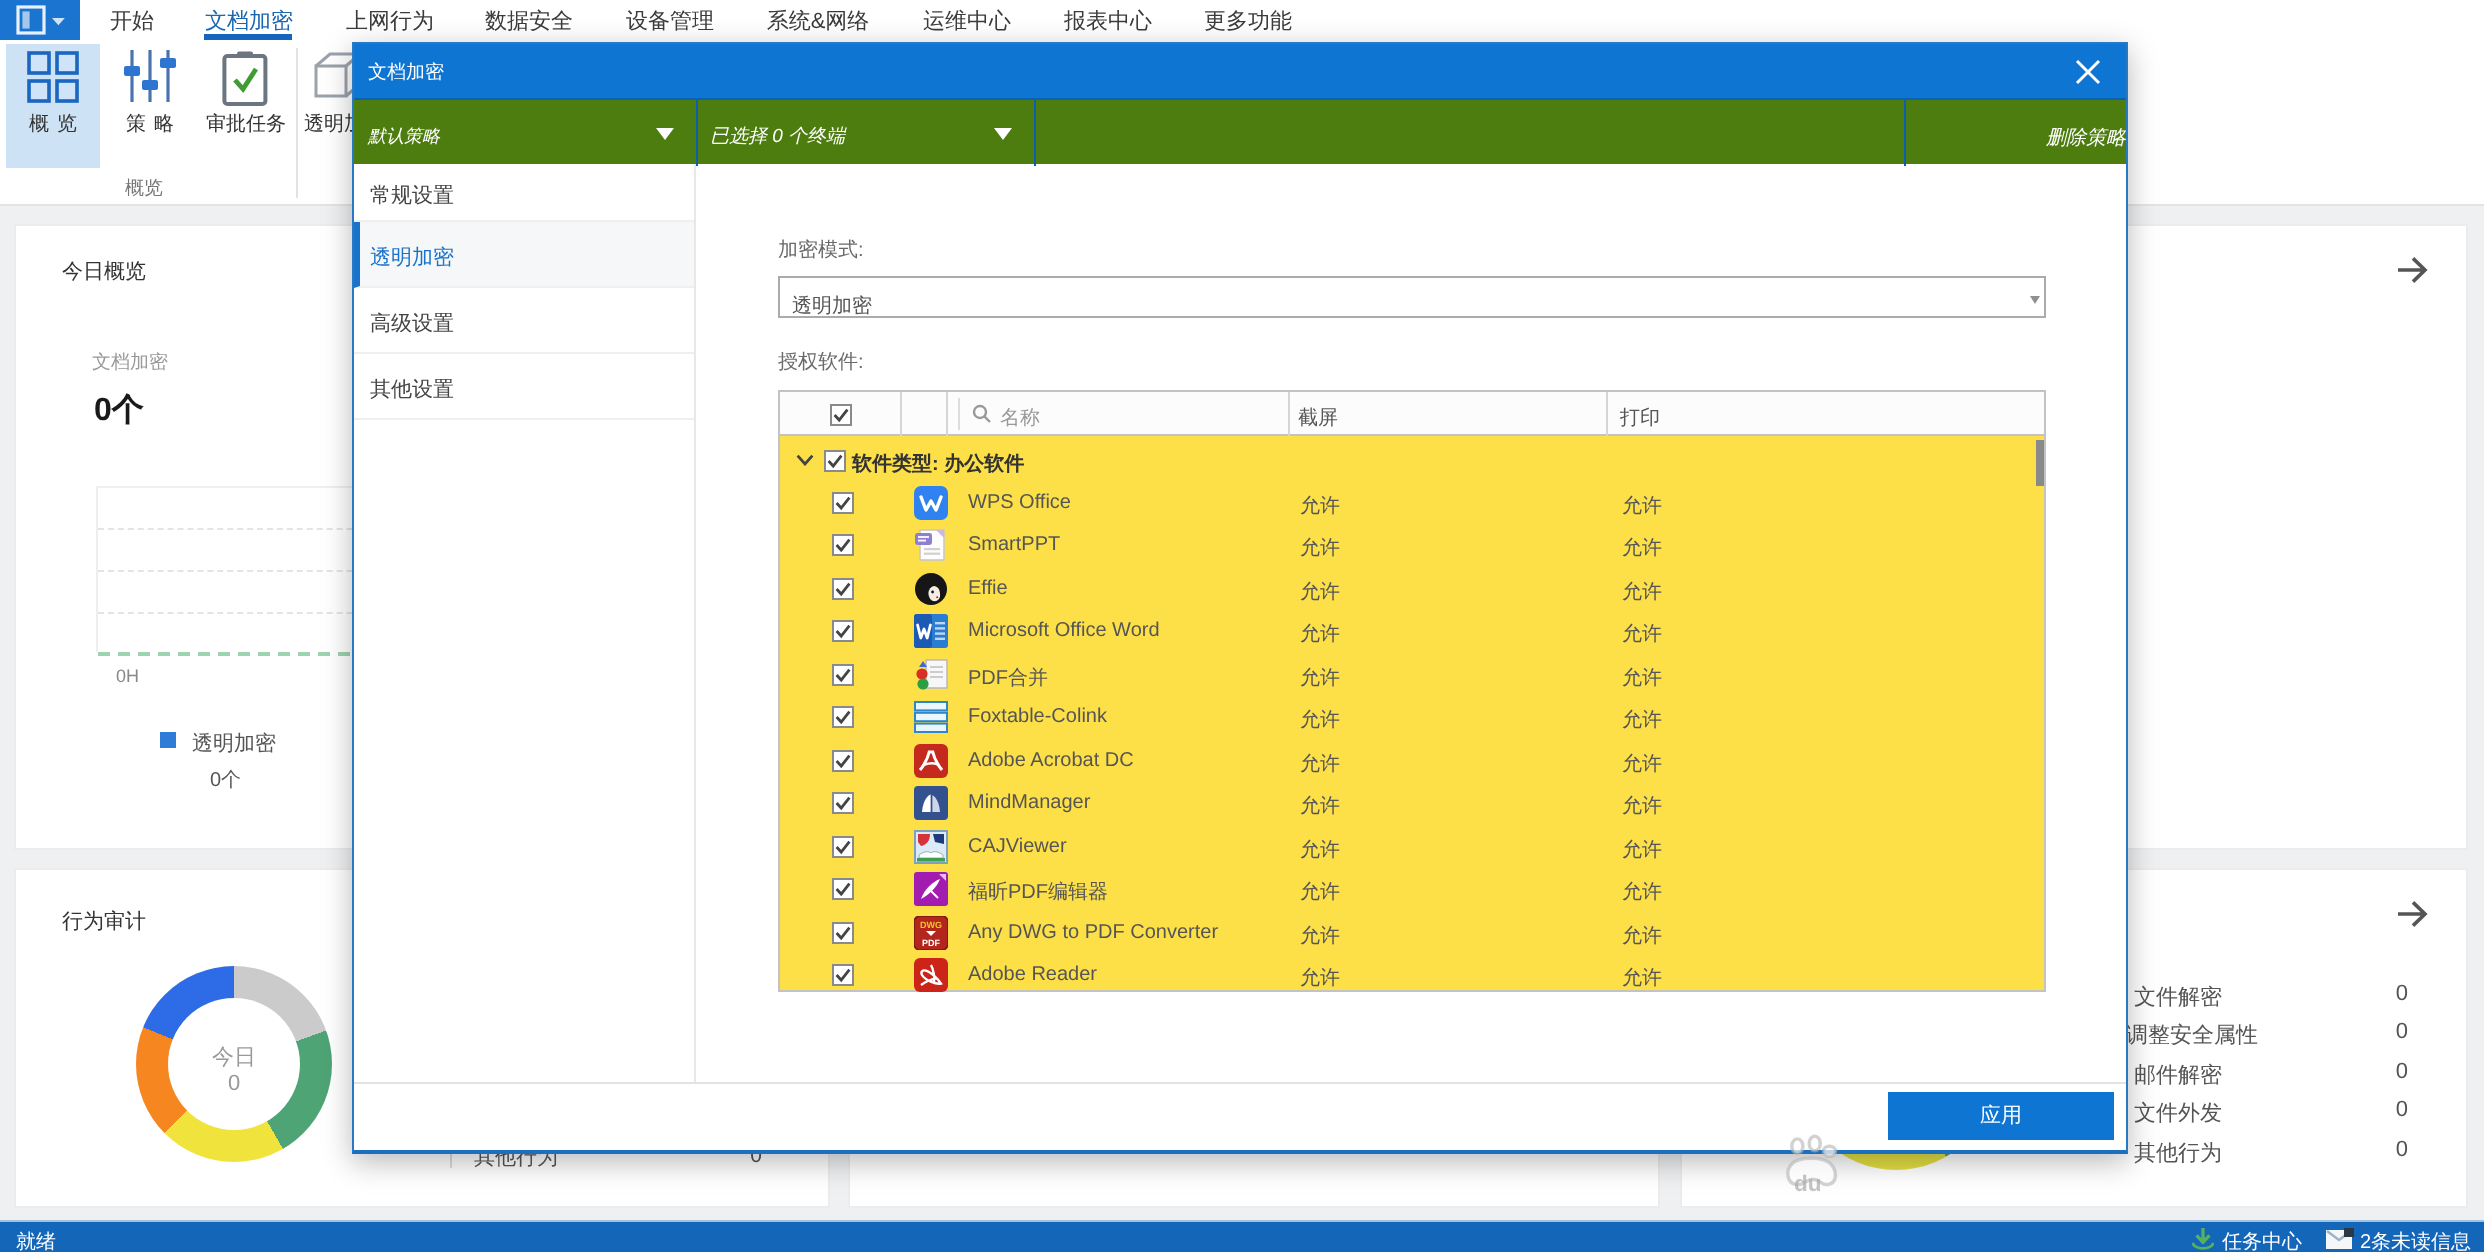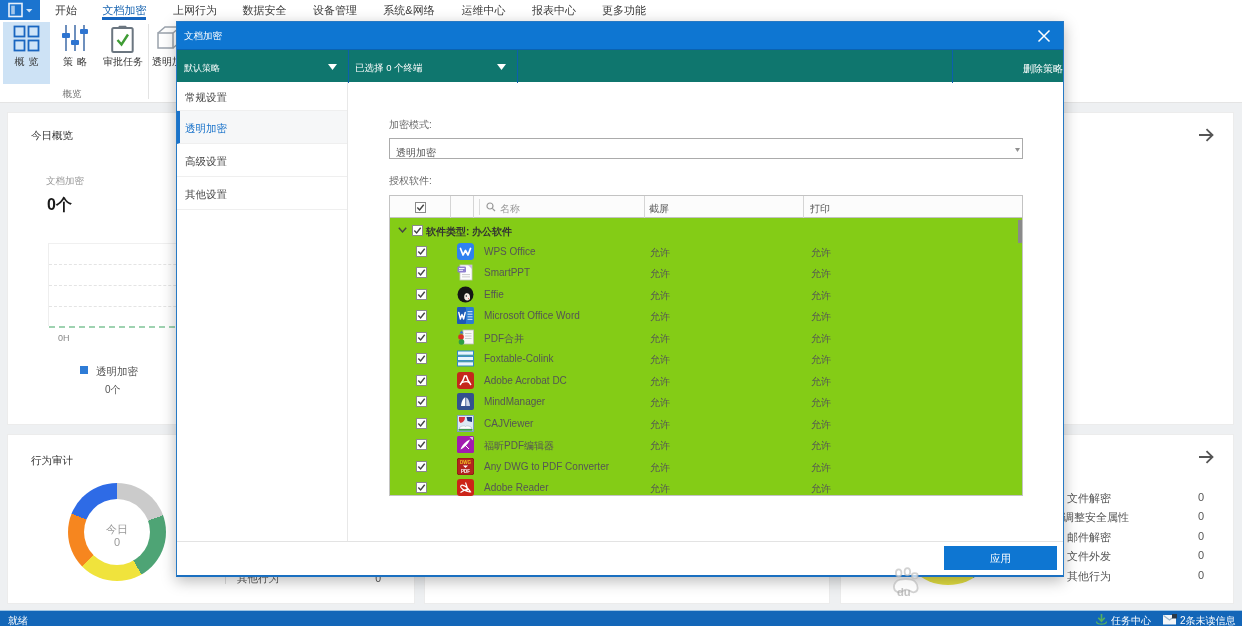--- a/index.html
+++ b/index.html
@@ -152,21 +152,21 @@
 
 <div class="abs" style="left:176px;top:21px;width:888px;height:556px;background:#fff;border:1px solid #2779c4;border-bottom:2px solid #1a6fc0;box-shadow:0 4px 14px rgba(0,0,0,0.28);">
 
   <div class="abs" style="left:0;top:0;width:886px;height:27px;background:#0e76d2;">
     <div class="abs" style="left:7px;top:8px;font-size:9.5px;color:#fff;">文档加密</div>
     <svg class="abs" style="left:860px;top:7px;" width="14" height="14" viewBox="0 0 14 14">
       <path d="M1.5 1.5 L12.5 12.5 M12.5 1.5 L1.5 12.5" stroke="#fff" stroke-width="1.5"></path>
     </svg>
   </div>
 
-  <div class="abs" style="left:0;top:27px;width:886px;height:33px;background:#0f766e;border-top:1px solid #0a62b2;">
+  <div class="abs" style="left:0;top:27px;width:886px;height:33px;background:#4d7c0f;border-top:1px solid #0a62b2;font-style:italic;">
     <div class="abs" style="left:7px;top:12px;font-size:9px;color:#fff;">默认策略</div>
     <svg class="abs" style="left:151px;top:14px;" width="9" height="6" viewBox="0 0 9 6">
         <path d="M0 0 L4.5 6 L9 0 Z" fill="#fff"></path>
       </svg>
     <div class="abs" style="left:171px;top:0;width:1px;height:33px;background:#0b5fae;"></div>
     <div class="abs" style="left:178px;top:11.5px;font-size:9.5px;color:#fff;">已选择 0 个终端</div>
     <svg class="abs" style="left:320px;top:14px;" width="9" height="6" viewBox="0 0 9 6">
         <path d="M0 0 L4.5 6 L9 0 Z" fill="#fff"></path>
       </svg>
     <div class="abs" style="left:340px;top:0;width:1px;height:33px;background:#0b5fae;"></div>
@@ -191,21 +191,21 @@
 
   <div class="abs" style="left:212px;top:96px;font-size:10px;color:#6a6a6a;">加密模式:</div>
   <div class="abs" style="left:212px;top:116px;width:634px;height:21px;border:1px solid #ababab;background:#fff;">
     <span class="abs" style="left:6px;top:6.5px;font-size:10px;color:#555;">透明加密</span>
     <svg class="abs" style="left:625px;top:9px;" width="5" height="4" viewBox="0 0 5 4">
         <path d="M0 0 L2.5 4 L5 0 Z" fill="#909090"></path>
       </svg>
   </div>
   <div class="abs" style="left:212px;top:152px;font-size:10px;color:#6a6a6a;">授权软件:</div>
 
-  <div class="abs" style="left:212px;top:173px;width:634px;height:301px;border:1px solid #c3c3c3;background:#84cc16;">
+  <div class="abs" style="left:212px;top:173px;width:634px;height:301px;border:1px solid #c3c3c3;background:#fde047;">
     <div class="abs" style="left:0;top:0;width:632px;height:22px;background:#fcfcfc;border-bottom:1px solid #c3c3c3;">
       <div class="abs" style="left:60px;top:0;width:1px;height:22px;background:#d5d5d5;"></div>
       <div class="abs" style="left:83px;top:0;width:1px;height:22px;background:#d5d5d5;"></div>
         <div class="abs" style="left:89px;top:3px;width:1px;height:16px;background:#dcdcdc;"></div>
       <div class="abs" style="left:254px;top:0;width:1px;height:22px;background:#d5d5d5;"></div>
       <div class="abs" style="left:413px;top:0;width:1px;height:22px;background:#d5d5d5;"></div>
       <svg class="abs" style="left:96px;top:6px;" width="10" height="10" viewBox="0 0 10 10">
           <circle cx="4" cy="4" r="3" fill="none" stroke="#999" stroke-width="1.2"></circle>
           <line x1="6.3" y1="6.3" x2="9" y2="9" stroke="#999" stroke-width="1.2"></line>
         </svg>

